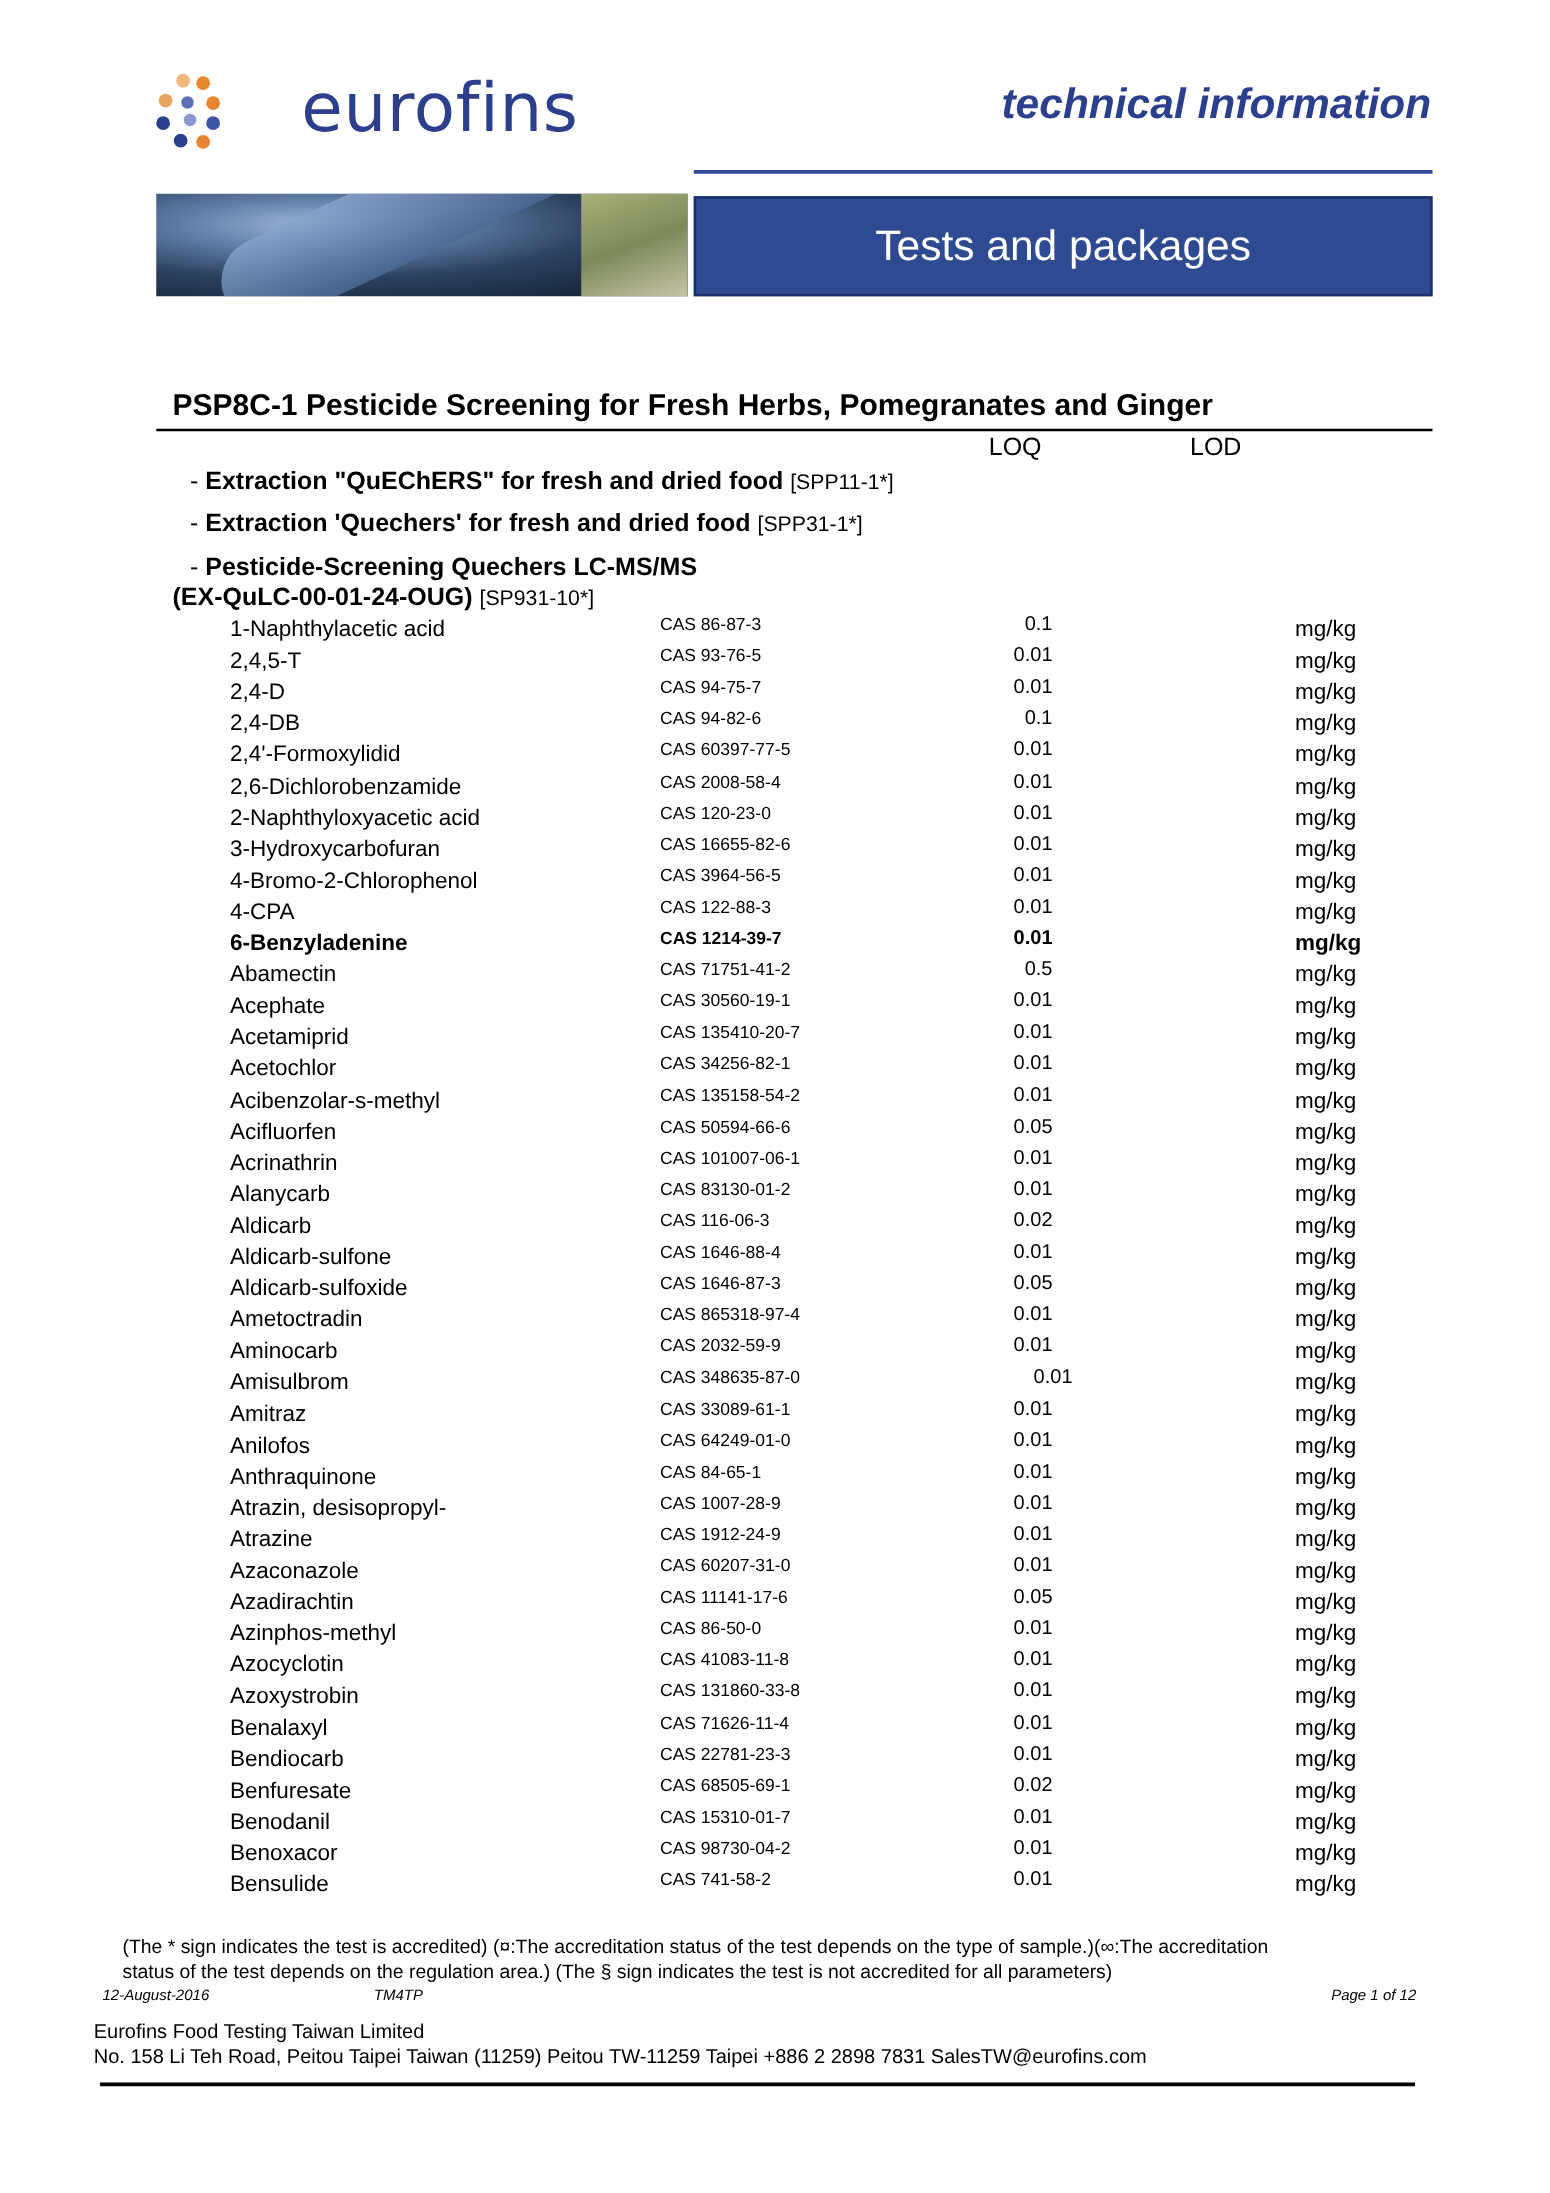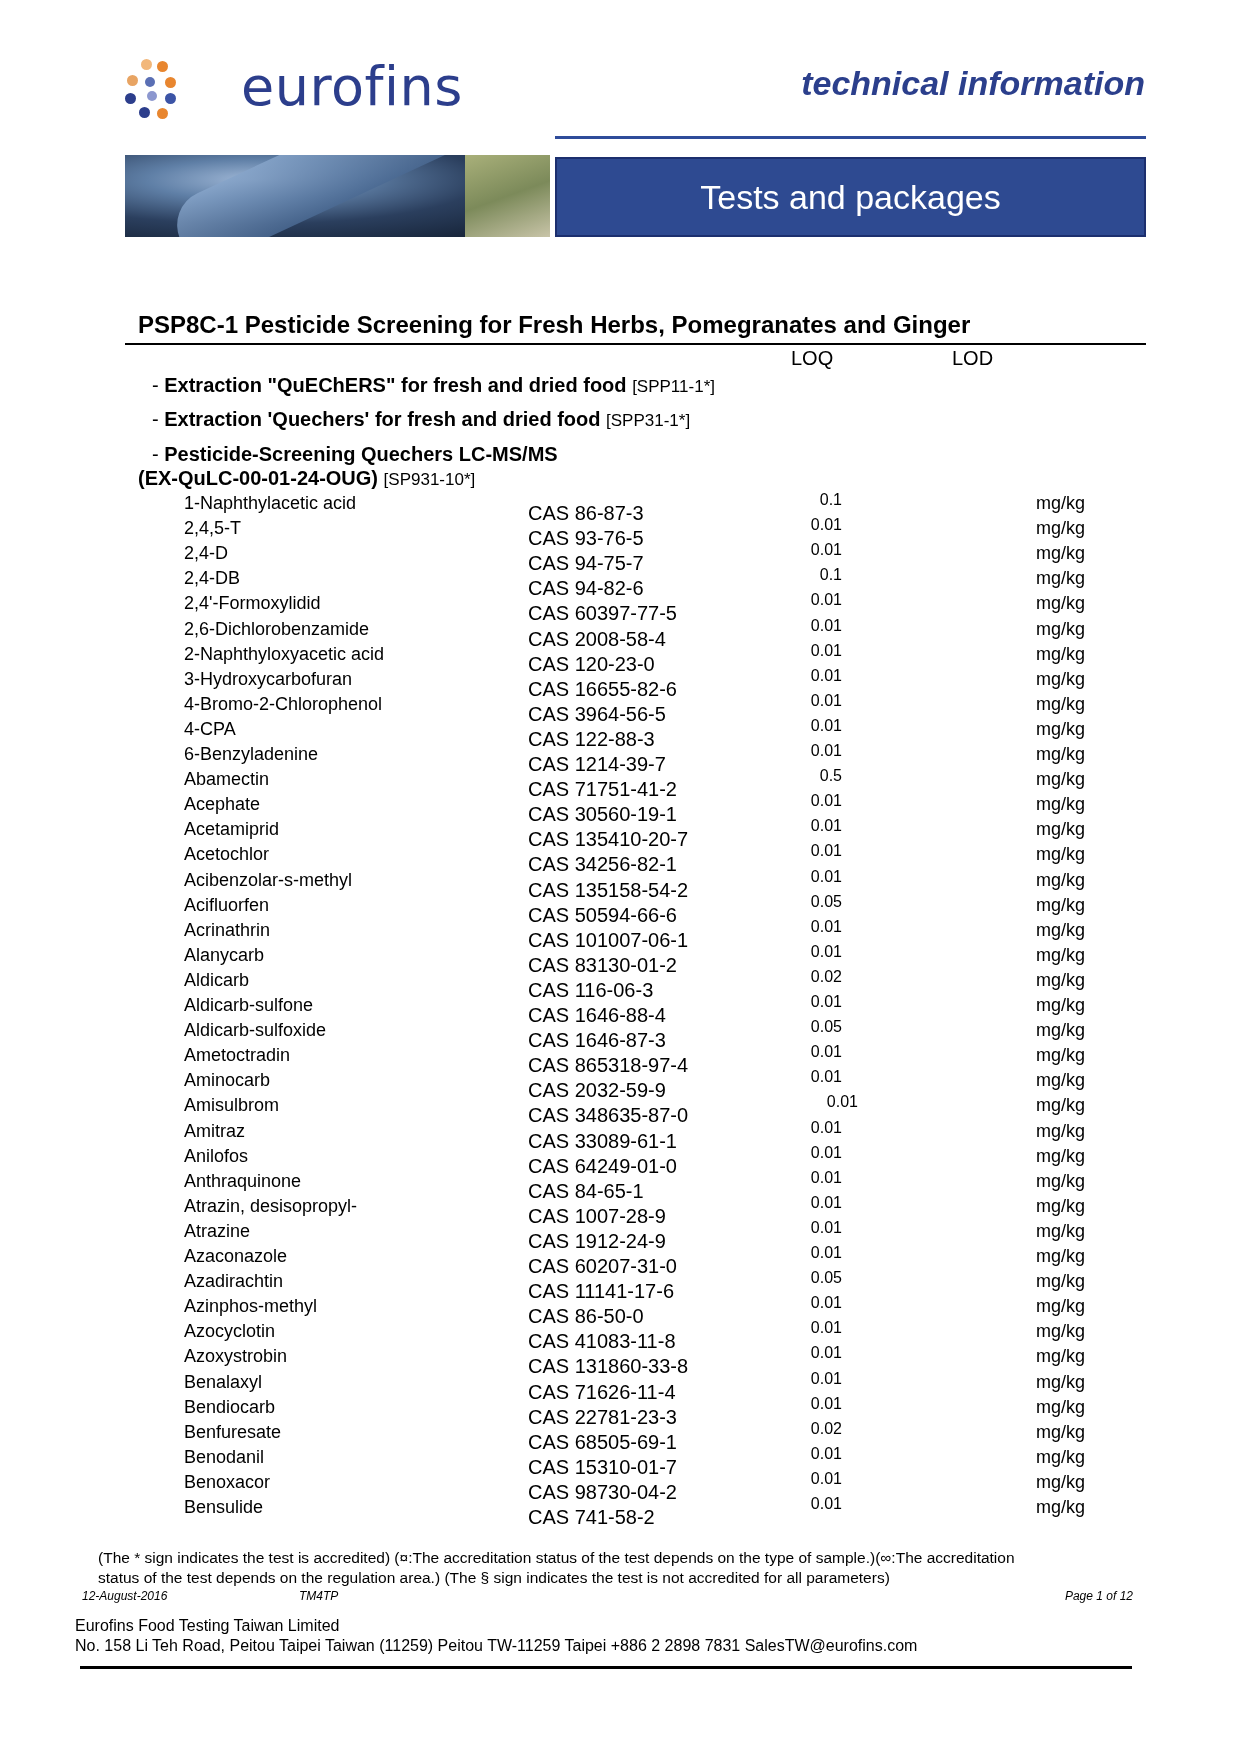--- a/index.html
+++ b/index.html
@@ -18,21 +18,21 @@
   .banner { left:555px; top:157px; width:591px; height:80px; background:#2e4a91; border:2px solid #1c2f6e; box-sizing:border-box; display:flex; align-items:center; justify-content:center; }
   .banner span { color:#fff; font-size:34px; }
   .title { left:138px; top:311px; font-size:24px; font-weight:bold;text-align:right; }
   .title-rule { left:125px; top:343px; width:1021px; height:2px; background:#000; }
   .hdr { top:347px; font-size:20px; }
   .sec { left:152px; font-size:20px; }
   .sec b { font-weight:bold; }
   .sec .ref { font-size:17px; }
   .row { position:absolute; left:0; width:1240px; height:25px; font-size:18px; }
   .row .name { position:absolute; left:184px; top:2px; }
-  .row .cas { position:absolute; left:528px; top:11px; font-size:20px; }
+  .row .cas { position:absolute; left:528px; top:0; font-size:14px; }
   .row .loq { position:absolute; right:398px; top:0; font-size:16px; text-align:right; }
   .row .unit { position:absolute; left:1036px; top:2px; }
   .note { left:98px; top:1548px; width:1020px; font-size:15.5px; line-height:20px; }
   .company { left:75px; top:1616px; font-size:16px; line-height:20px; }
   .foot-rule { left:80px; top:1666px; width:1052px; height:3px; background:#000; }
   .foot { top:1589px; font-size:12px;font-style:italic; }
 </style>
 </head>
 <body>
 
@@ -135,21 +135,21 @@
       <span class="cas">CAS 3964-56-5</span>
       <span class="loq">0.01</span>
       <span class="unit">mg/kg</span>
     </div>
     <div class="row" style="top: 716.9px;">
       <span class="name">4-CPA</span>
       <span class="cas">CAS 122-88-3</span>
       <span class="loq">0.01</span>
       <span class="unit">mg/kg</span>
     </div>
-    <div class="row" style="top: 742px;">
+    <div class="row" style="top: 742px; font-weight: bold;">
       <span class="name">6-Benzyladenine</span>
       <span class="cas">CAS 1214-39-7</span>
       <span class="loq">0.01</span>
       <span class="unit">mg/kg</span>
     </div>
     <div class="row" style="top: 767.1px;">
       <span class="name">Abamectin</span>
       <span class="cas">CAS 71751-41-2</span>
       <span class="loq">0.5</span>
       <span class="unit">mg/kg</span>

